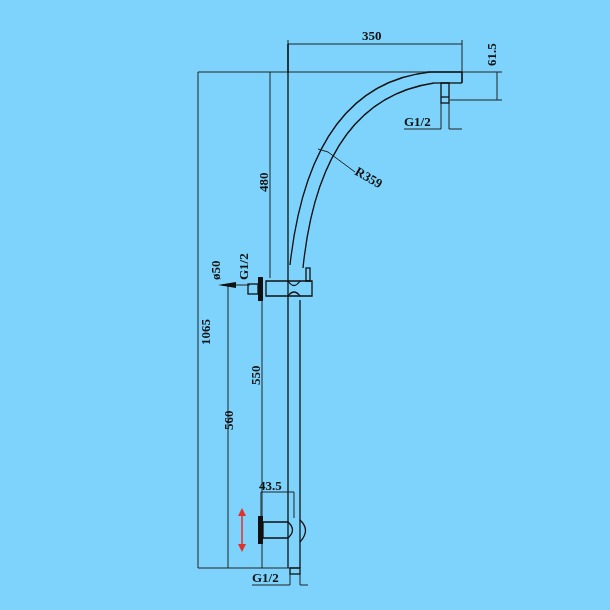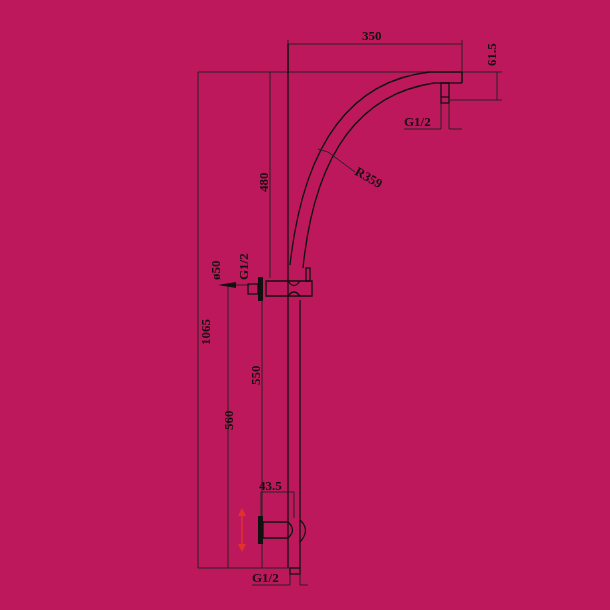--- a/index.html
+++ b/index.html
@@ -1,16 +1,16 @@
 <!DOCTYPE html>
 <html><head>
   <meta charset="utf-8">
   <style>
     html, body { margin: 0; padding: 0; background: #ffffff; }
-    #canvas { position: relative; width: 610px; height: 610px; background: #be185d; overflow: hidden; }
+    #canvas { position: relative; width: 610px; height: 610px; background: #7dd3fc; overflow: hidden; }
     svg { position: absolute; left: 0; top: 0; }
     .dim { font-family: "Liberation Serif", serif; font-weight: bold; font-size: 13px; fill: #111; }
     .thin { stroke: #222; stroke-width: 1; fill: none; }
     .part { stroke: #111; stroke-width: 1.3; fill: none; }
   </style>
 </head>
 <body>
 
 <div id="canvas">
 <svg width="610" height="610" viewBox="0 0 610 610">

